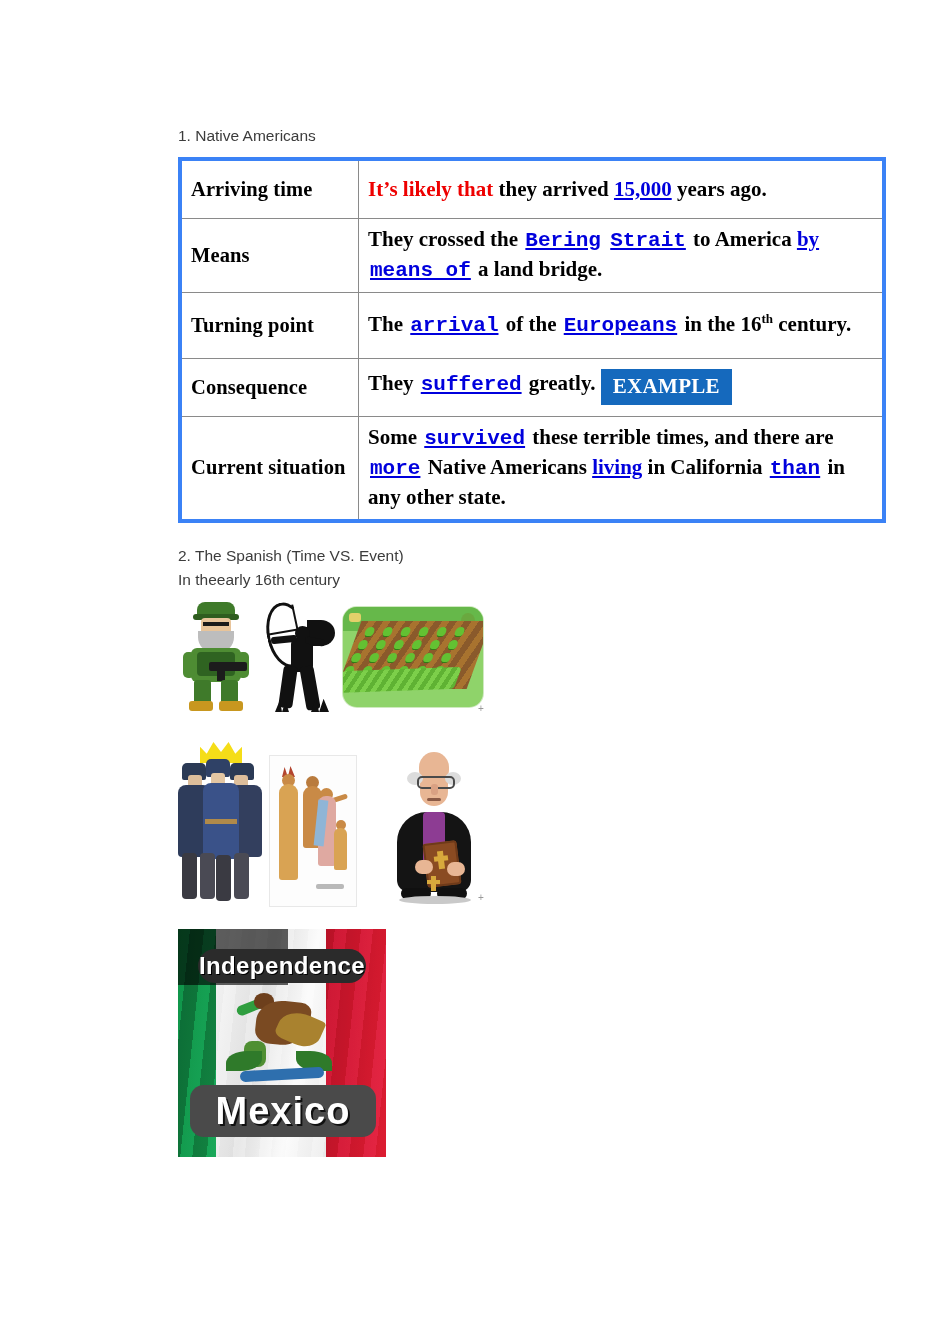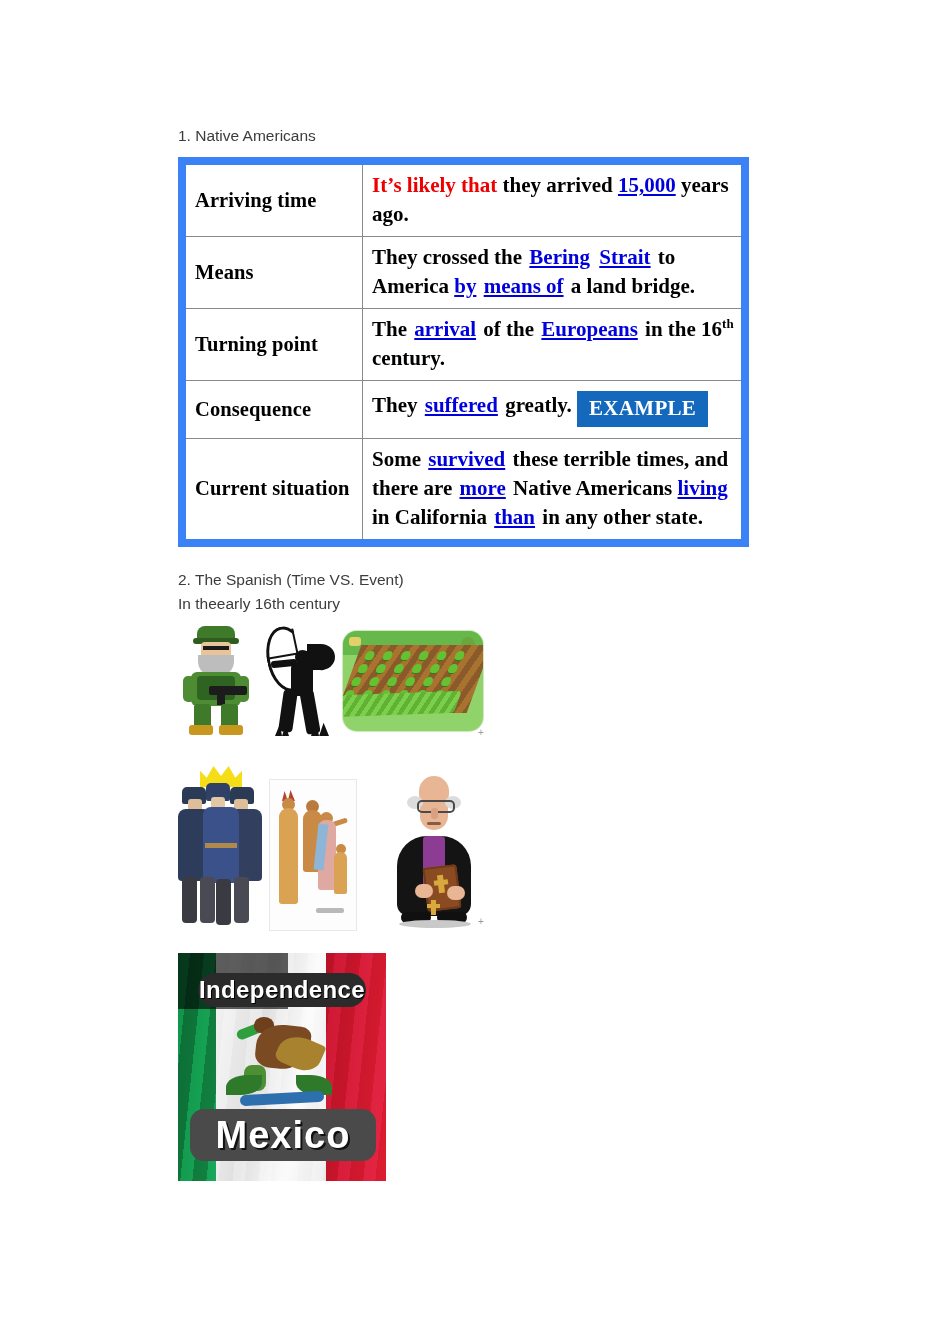--- a/index.html
+++ b/index.html
@@ -36,23 +36,23 @@
     line-height: 24px;
     color: #3c3c3c;
     margin: 0;
     white-space: pre;
   }
   .gap-before-table { height: 9px; }
 
   
   .notes-table {
     border-collapse: collapse;
-    width: 571px;
+    width: 708px;
     margin: 0;
-    border: 8px solid #3b82f6;
+    border: 4px solid #3b82f6;
     table-layout: fixed;
     background: #fff;
   }
   .notes-table td {
     border: 1px solid #8a8a8a;
     vertical-align: middle;
     padding: 6px 7px 7px 9px;
     font-family: "Liberation Serif", serif;
     font-weight: bold;
     color: #000000;
@@ -74,21 +74,21 @@
   .r-current  .label-cell, .r-current .value-cell  { height: 76px; border-radius: 9px; }
 
   
   .redtext  { color: #ee0000; }
   .blank {
     color: #0000dd;
     text-decoration: underline;
     text-decoration-thickness: 2px;
     text-underline-offset: 2px;
   }
-  .blank.pad { padding: 0 2px; }
+  .blank.pad { padding: 0 2px; font-family: Liberation Mono, monospace; }
   sup.ord { font-size: .62em; vertical-align: super; line-height: 0; }
 
   .example-badge {
     display: inline-block;
     background: #1569bd;
     color: #ffffff;
     font-family: "Liberation Serif", serif;
     font-weight: bold;
     font-size: 21px;
     line-height: 1;

